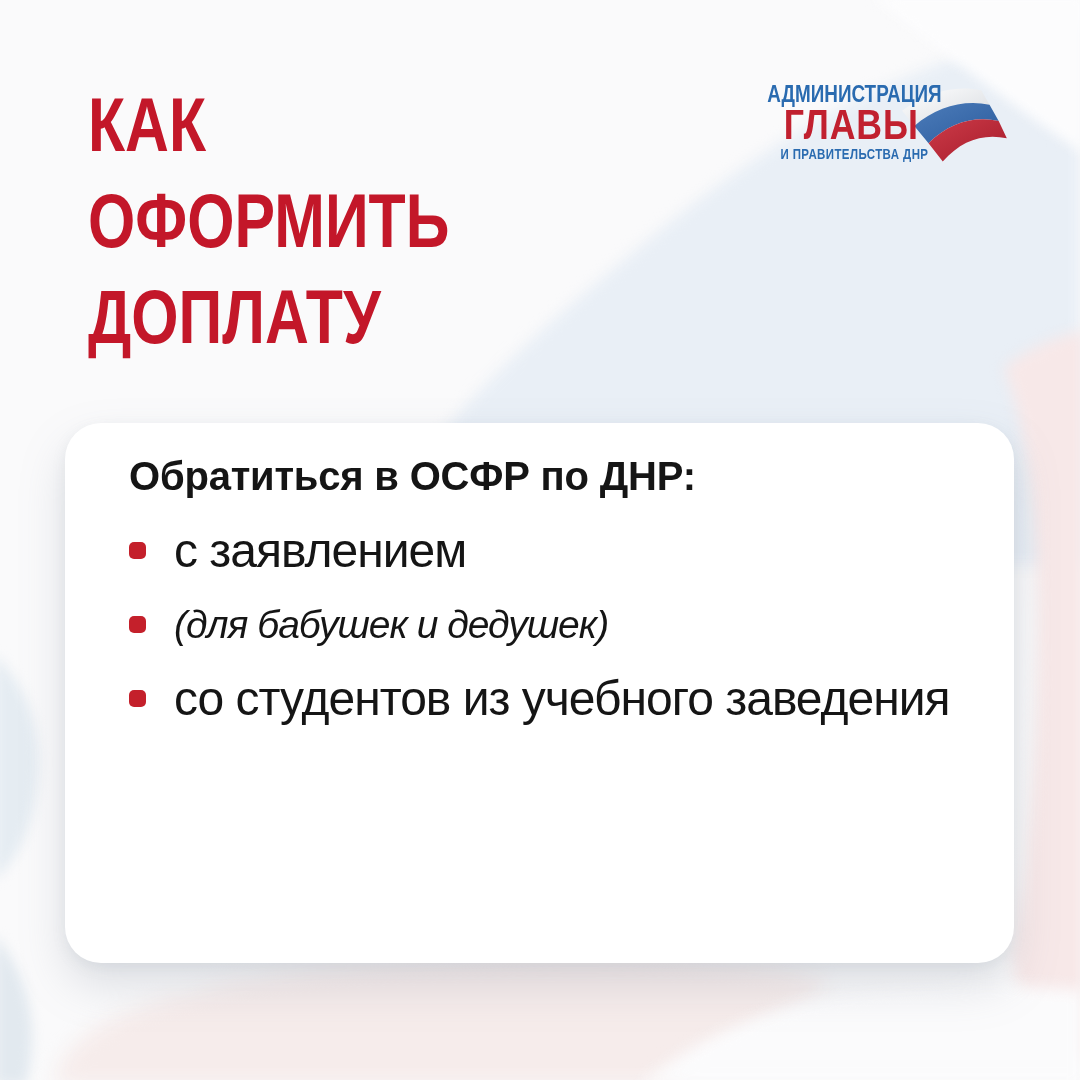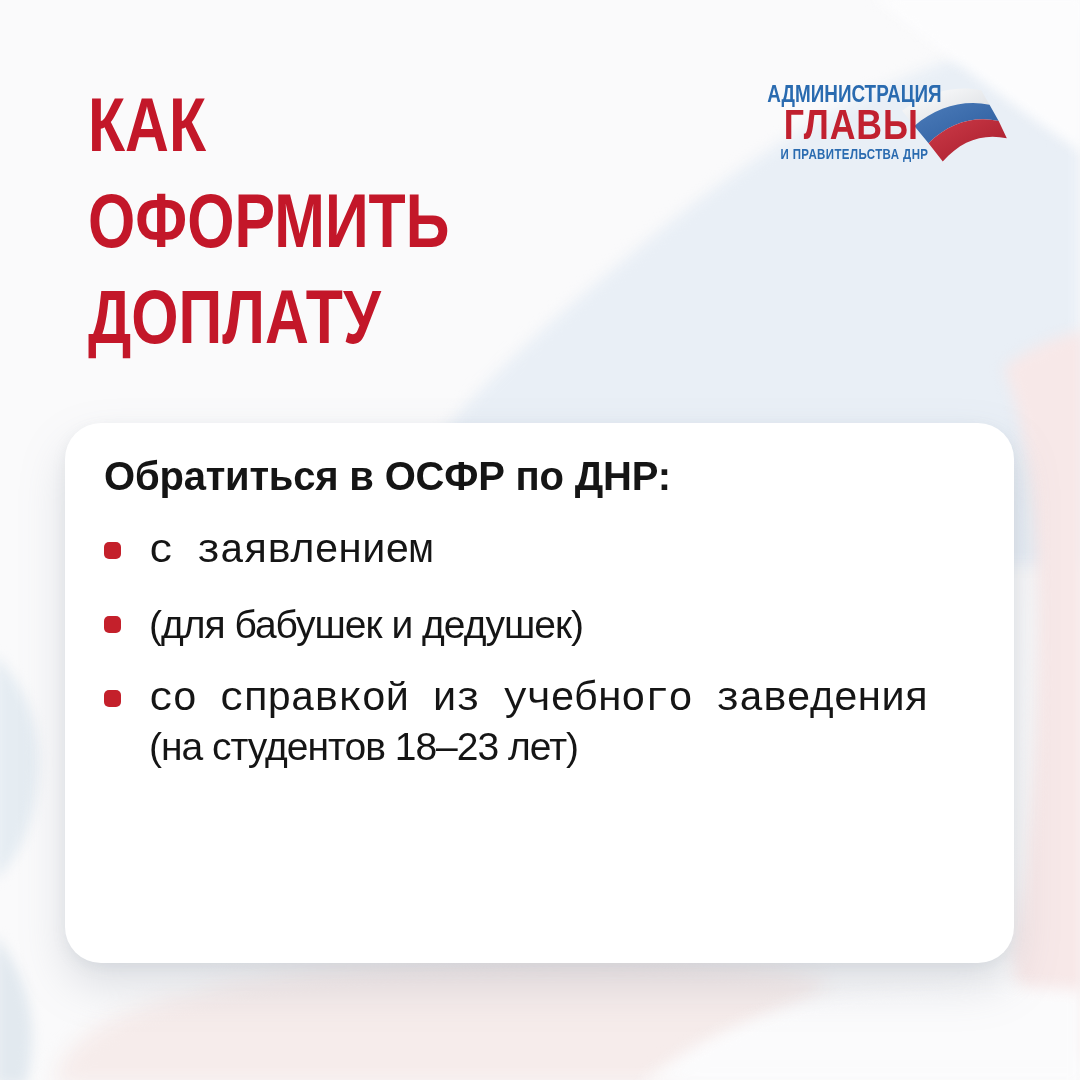--- a/index.html
+++ b/index.html
@@ -51,43 +51,43 @@
     transform:scaleX(.82);transform-origin:right center;white-space:nowrap;
     letter-spacing:.5px;
   }
 
   
   .card{
     position:absolute;left:65px;top:423px;z-index:3;
     width:949px;height:540px;box-sizing:border-box;
     background:var(--card_bg,#FFFFFF);
     border-radius:36px;
-    padding:28px 48px 0 39px;
+    padding:28px 48px 0 64px;
     box-shadow:0 22px 45px rgba(135,145,160,.25),0 5px 14px rgba(135,145,160,.12);
   }
   .card h2{
     margin:0;font-size:40px;line-height:50px;font-weight:bold;
     color:var(--text_dark,#151515);letter-spacing:-.2px;
   }
   .blist{list-style:none;margin:26px 0 0 0;padding:0;}
   .blist li{
     display:grid;grid-template-columns:45px 1fr;
     margin:0 0 26px 0;
   }
   .bullet{
     width:17px;height:17px;margin-top:15px;
     background:var(--bullet_red,#C4202B);
     border-radius:5px;
   }
   .item-text{
-    font-size:41px;line-height:48px;color:var(--text_dark,#151515);
-    letter-spacing:-1px;white-space:pre-line;font-family:Liberation Mono, monospace;
+    font-size:48px;line-height:48px;color:var(--text_dark,#151515);
+    letter-spacing:-1px;white-space:pre-line;
   }
   .item-note{
-    display:block;
+    display:block;font-style:italic;
     font-size:39px;line-height:48px;color:var(--text_dark,#151515);
     letter-spacing:-1px;
   }
   .item-note:empty{display:none;}
 </style>
 </head>
 <body>
 
 <div class="poster">
 
@@ -146,20 +146,19 @@
       </li>
       <li>
         <span class="bullet"></span>
         <span>
           <span class="item-note">(для бабушек и дедушек)</span>
         </span>
       </li>
       <li>
         <span class="bullet"></span>
         <span>
-          <span class="item-text">со справкой из учебного заведения</span>
-          <span class="item-note">(на студентов 18–23 лет)</span>
+          <span class="item-text">со студентов из учебного заведения</span>
         </span>
       </li>
     </ul>
   </section>
 
 </div>
 
 </body></html>

